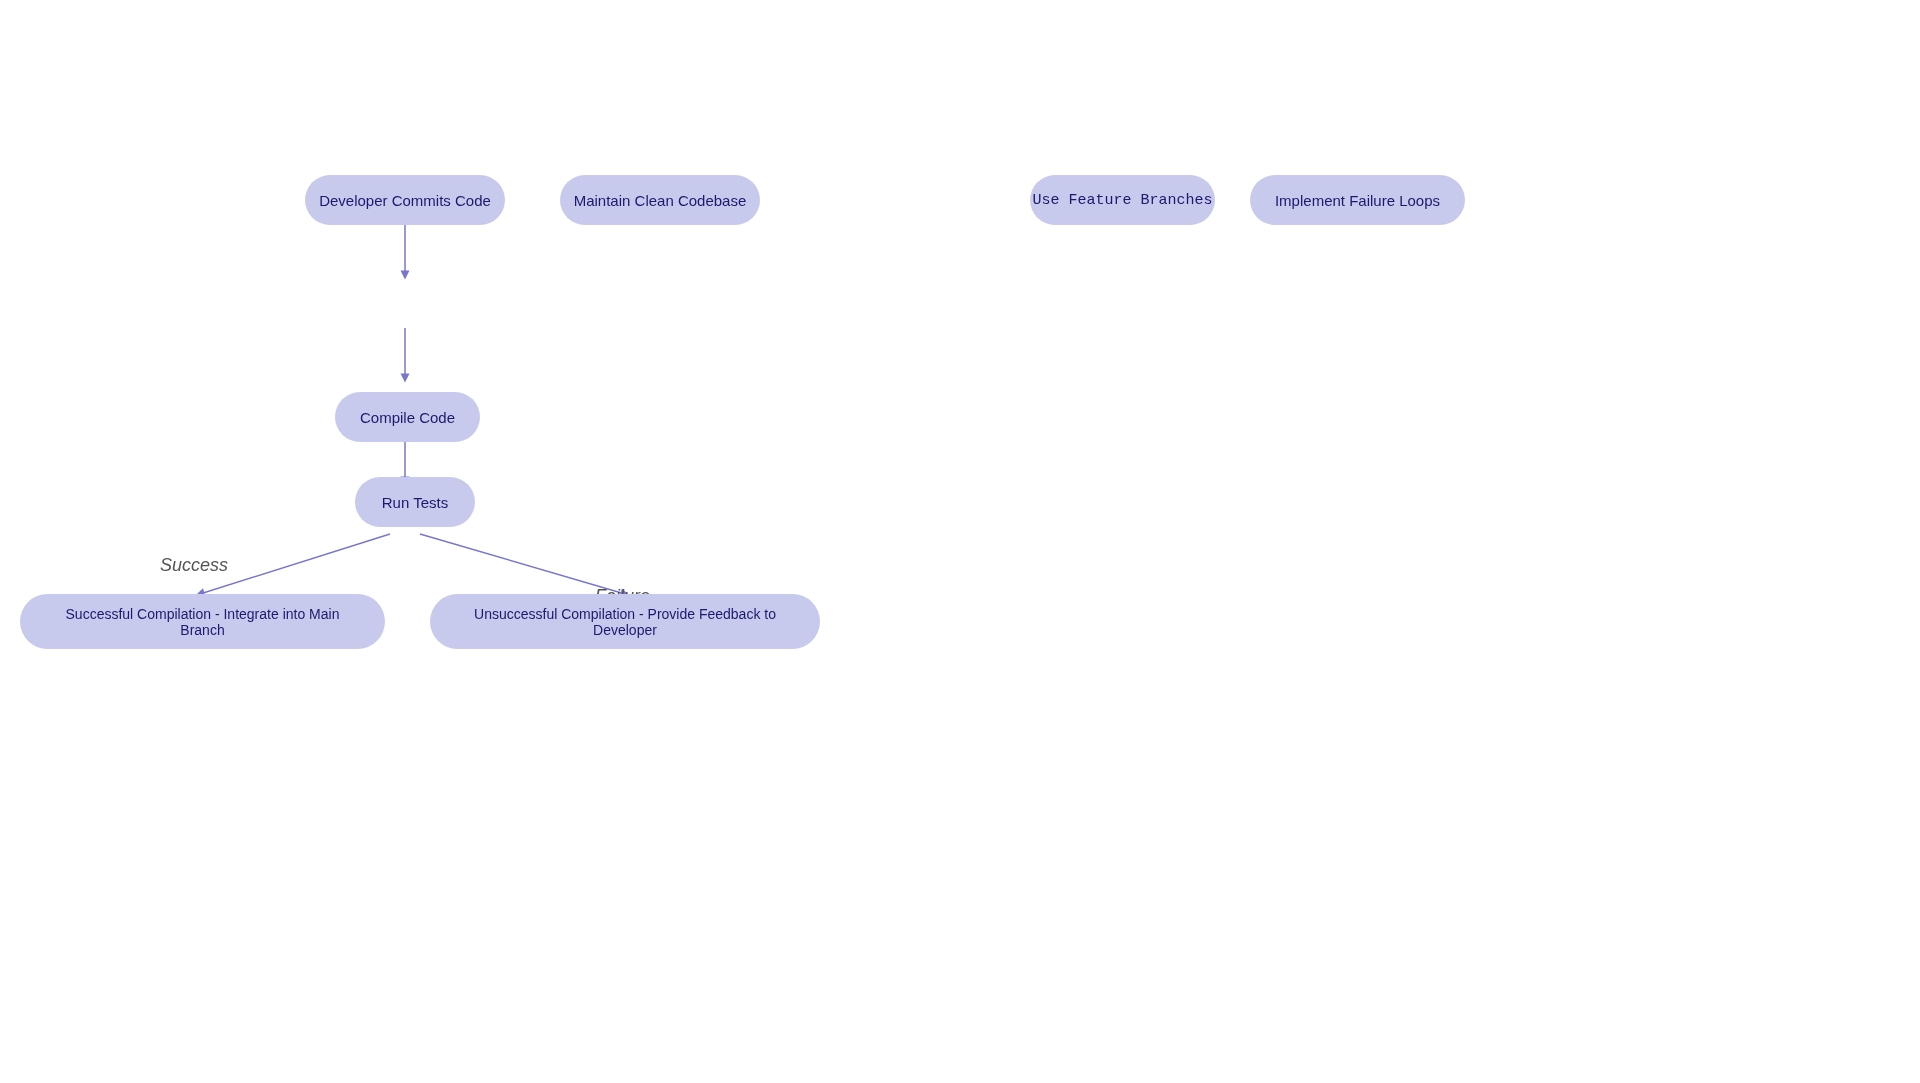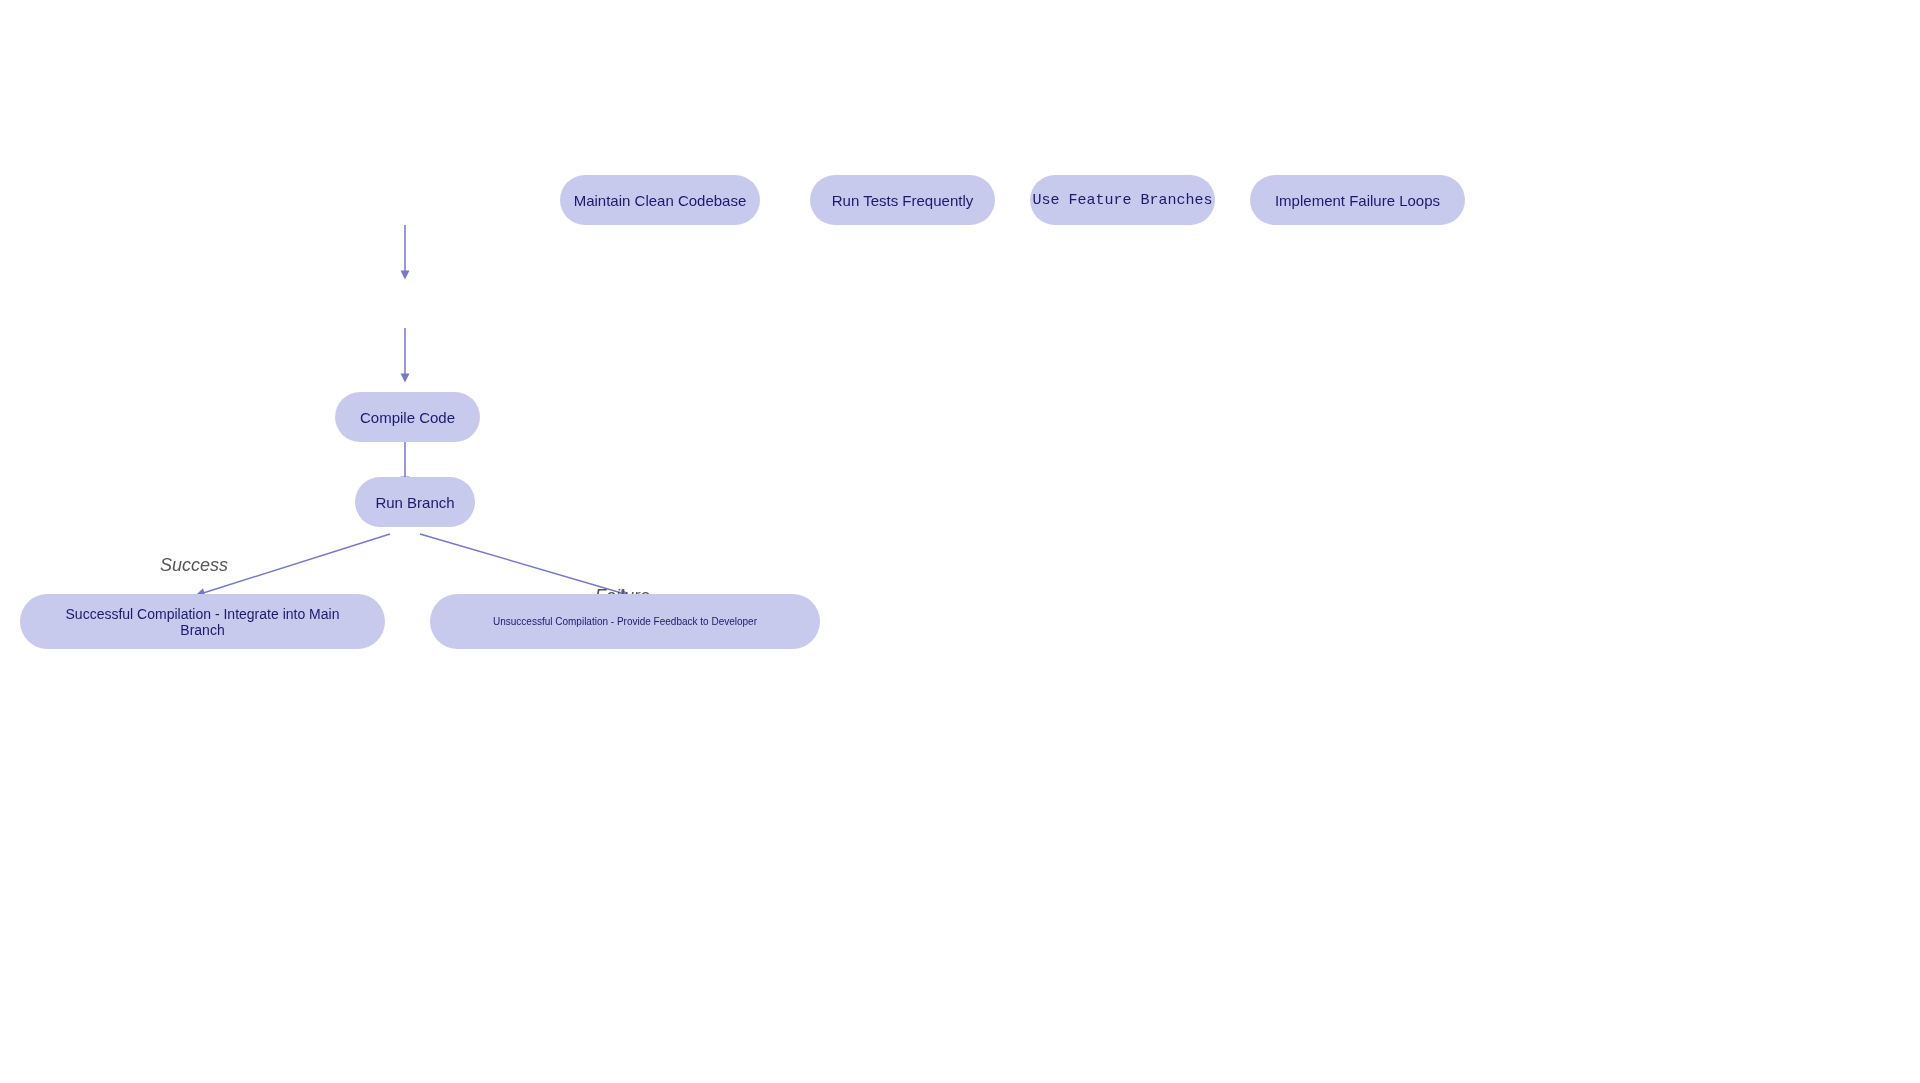--- a/index.html
+++ b/index.html
@@ -65,35 +65,35 @@
 
     <line x1="405" y1="328" x2="405" y2="378" stroke="#7777cc" stroke-width="1.5" marker-end="url(#arrow)"></line>
 
     <line x1="405" y1="431" x2="405" y2="481" stroke="#7777cc" stroke-width="1.5" marker-end="url(#arrow)"></line>
 
     <line x1="390" y1="534" x2="200" y2="594" stroke="#7777cc" stroke-width="1.5" marker-end="url(#arrow)"></line>
 
     <line x1="420" y1="534" x2="625" y2="594" stroke="#7777cc" stroke-width="1.5" marker-end="url(#arrow)"></line>
   </svg>
 
+  <div class="pill-node" style="left:305px; top:175px; width:200px; height:50px;">Developer Commits Code</div>
 
   <div class="pill-node" style="left:560px; top:175px; width:200px; height:50px;">Maintain Clean Codebase</div>
 
-  <div class="pill-node" style="left:810px; top:175px; width:185px; height:50px;">Run Tests Frequently</div>
 
   <div class="pill-node" style="left:1030px; top:175px; width:185px; height:50px;font-family:Liberation Mono, monospace;">Use Feature Branches</div>
 
   <div class="pill-node" style="left:1250px; top:175px; width:215px; height:50px;">Implement Failure Loops</div>
 
 
   <div class="pill-node" style="left:335px; top:392px; width:145px; height:50px;">Compile Code</div>
 
-  <div class="pill-node" style="left:355px; top:477px; width:120px; height:50px;">Run Branch</div>
+  <div class="pill-node" style="left:355px; top:477px; width:120px; height:50px;">Run Tests</div>
 
   <span class="edge-label" style="left:160px; top:555px;">Success</span>
 
   <span class="edge-label" style="left:595px; top:586px;">Failure</span>
 
   <div class="pill-node wide" style="left:20px; top:594px; width:365px; height:55px; font-size:14px;">Successful Compilation - Integrate into Main Branch</div>
 
-  <div class="pill-node wide" style="left:430px; top:594px; width:390px; height:55px; font-size:10px;">Unsuccessful Compilation - Provide Feedback to Developer</div>
+  <div class="pill-node wide" style="left:430px; top:594px; width:390px; height:55px; font-size:14px;">Unsuccessful Compilation - Provide Feedback to Developer</div>
 
 </div>
 
 </body></html>

